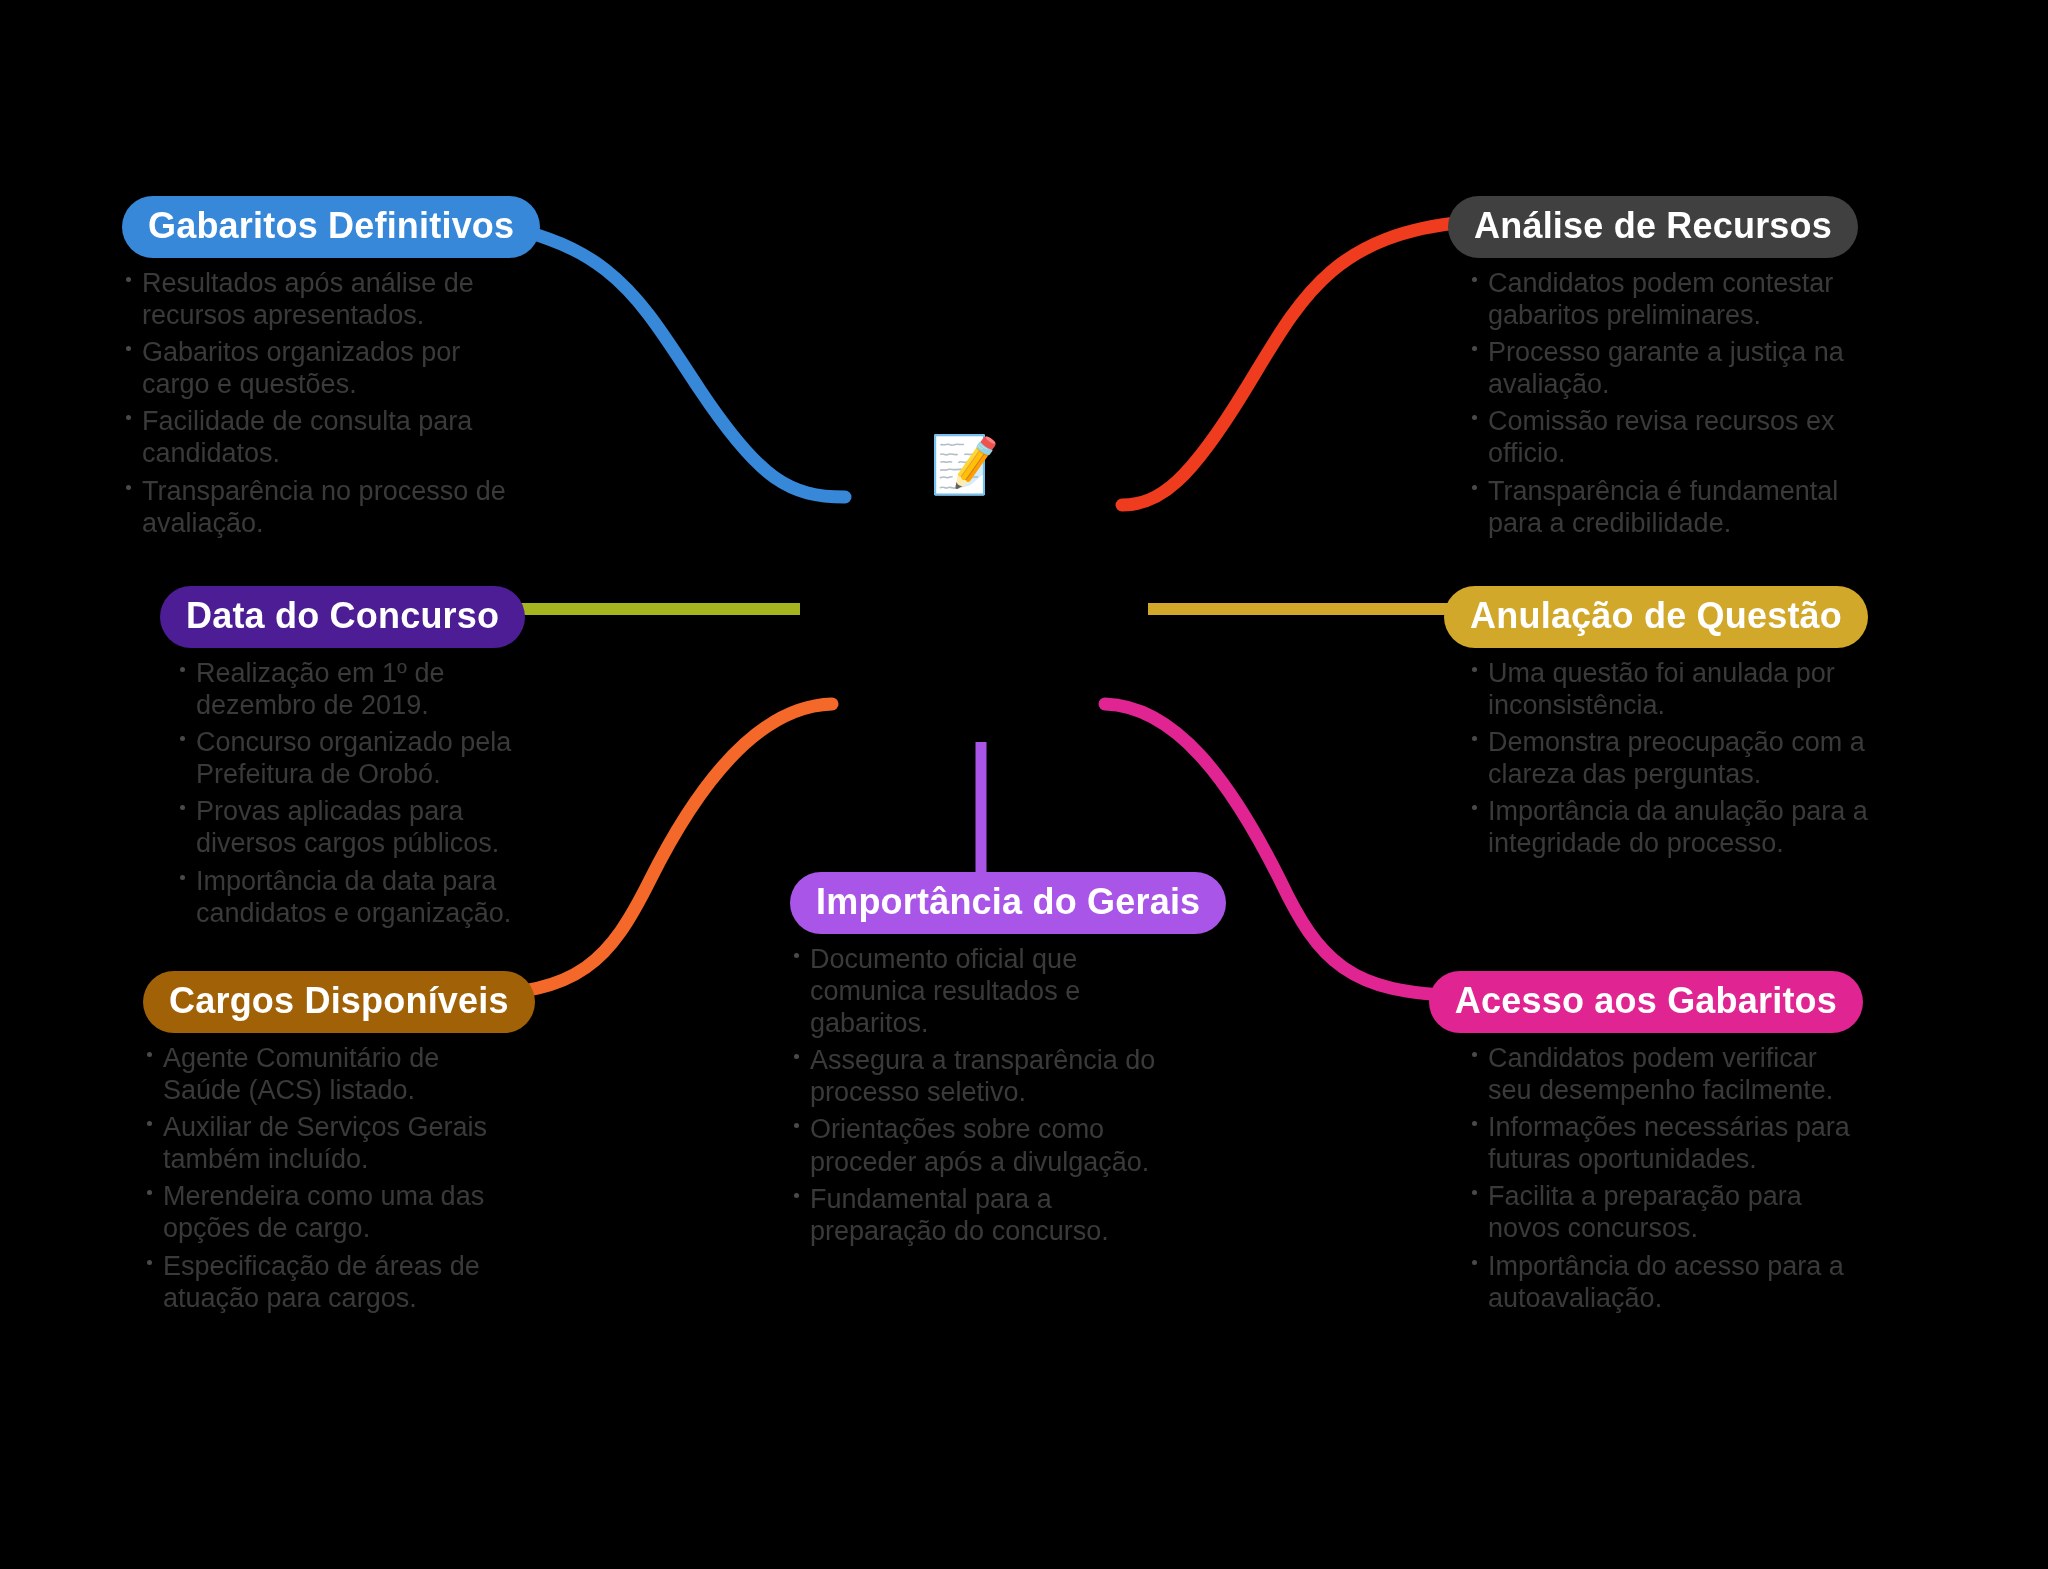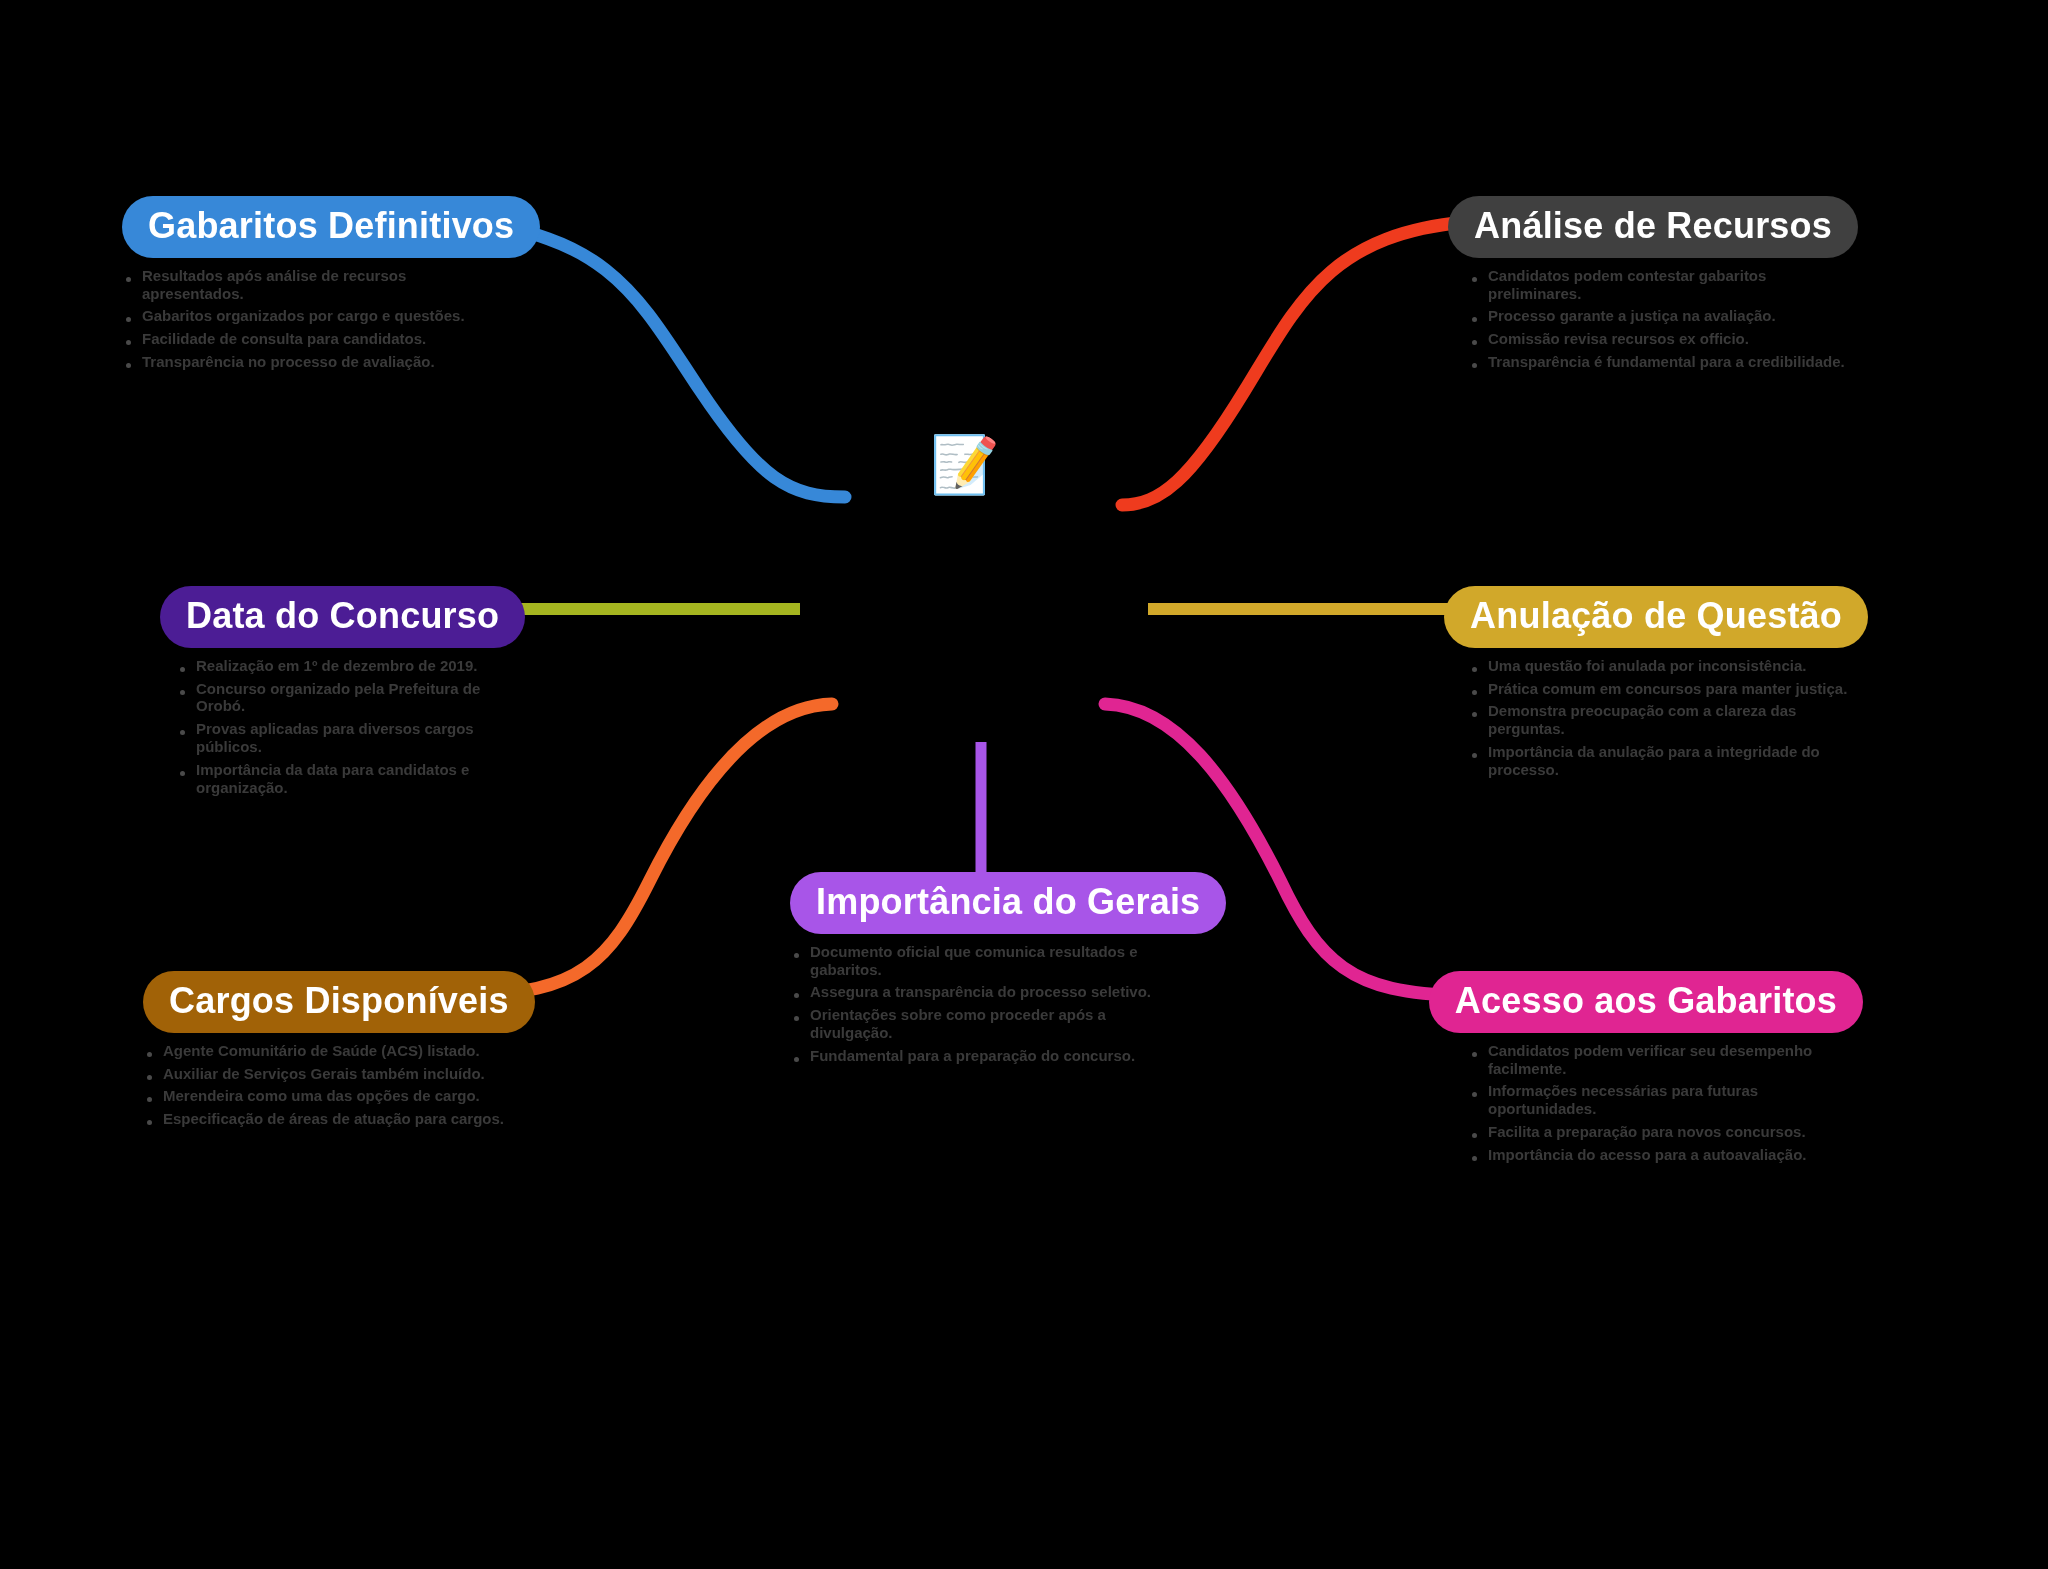--- a/index.html
+++ b/index.html
@@ -51,23 +51,23 @@
     justify-content: flex-end;
   }
   ul.bullets {
     list-style: none;
     margin: 9px 0 0 0;
     padding: 0;
   }
   ul.bullets li {
     position: relative;
     color: #3a3a3a;
-    font-size: 15px;
+    font-size: 27px;
     line-height: 1.19;
-    font-weight: bold;
+    font-weight: normal;
     padding-left: 20px;
     margin-bottom: 5px;
   }
   ul.bullets li::before {
     content: "";
     position: absolute;
     left: 4px;
     top: 10px;
     width: 5px;
     height: 5px;
@@ -152,21 +152,20 @@
       <li>Importância da data para candidatos e organização.</li>
     </ul>
   </div>
 
   <div class="node" id="node-anulacao-questao">
     <div class="pill-row right-align">
       <span class="pill" style="background:#d1a82a">Anulação de Questão</span>
     </div>
     <ul class="bullets">
       <li>Uma questão foi anulada por inconsistência.</li>
-      <li>Prática comum em concursos para manter justiça.</li>
       <li>Demonstra preocupação com a clareza das perguntas.</li>
       <li>Importância da anulação para a integridade do processo.</li>
     </ul>
   </div>
 
   <div class="node" id="node-cargos-disponiveis">
     <div class="pill-row">
       <span class="pill" style="background:#a16207">Cargos Disponíveis</span>
     </div>
     <ul class="bullets">

